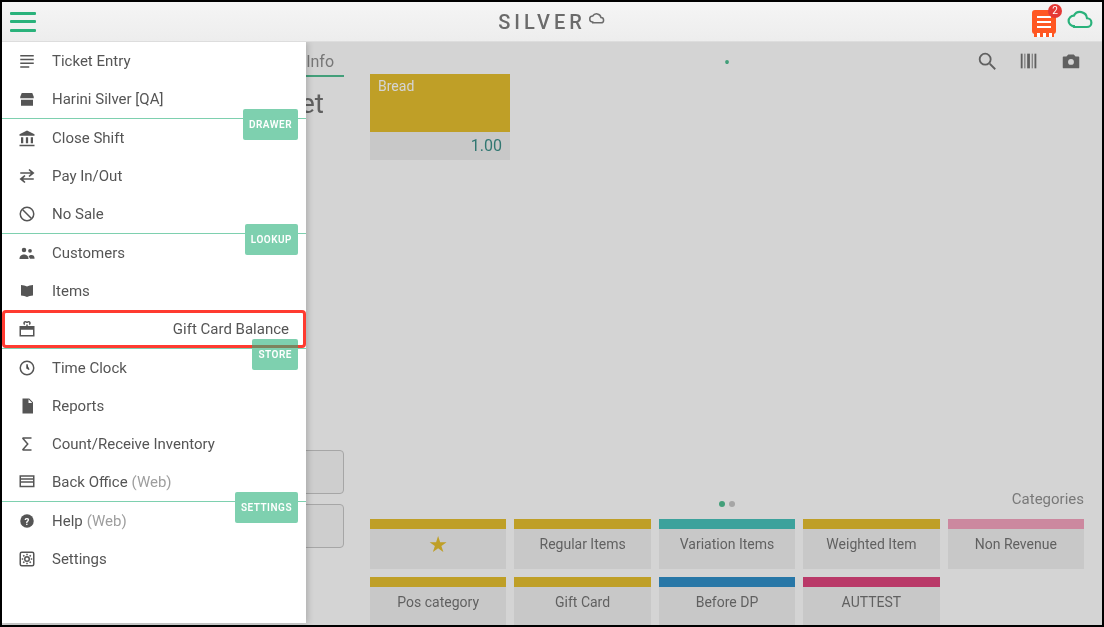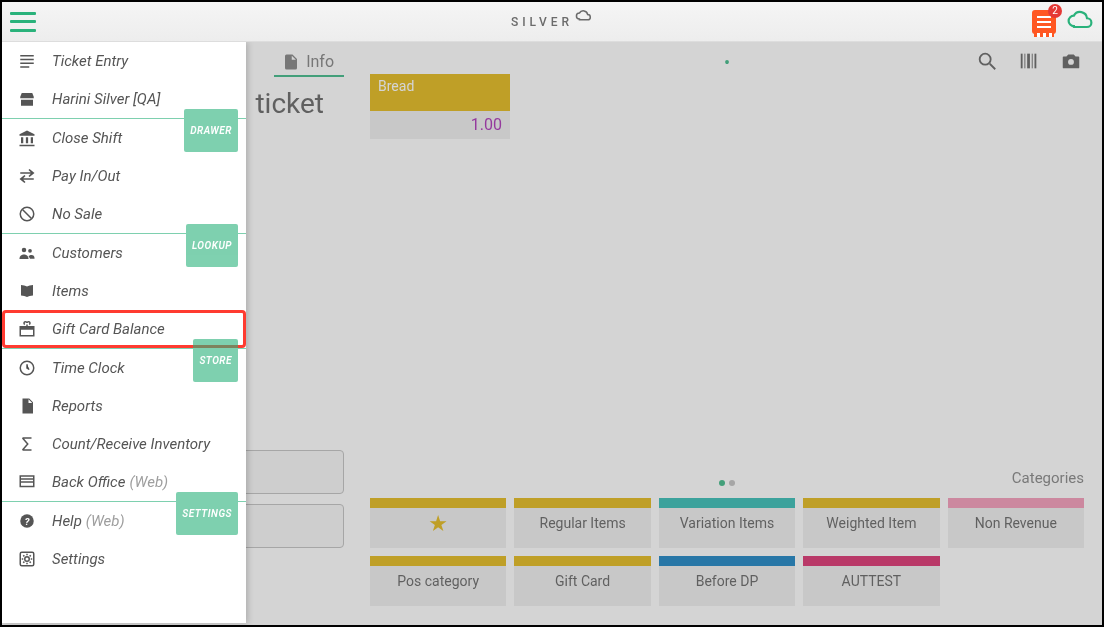--- a/index.html
+++ b/index.html
@@ -17,61 +17,60 @@
   background: linear-gradient(#f5f5f5,#ededed);
   border-bottom: 1px solid #ddd;
   display: flex;
   align-items: center;
   padding: 0 8px;
   position: relative;
   z-index: 5;
 }
 .hamburger { width:26px; height:20px; cursor:pointer; display:flex; flex-direction:column; justify-content:space-between; }
 .hamburger span { height:3px; background:#2ab27b; border-radius:1px; }
-.brand { position:absolute; left:50%; transform:translateX(-50%); font-size:12px; letter-spacing:4px; color:#6b6b6b; font-weight:500; display:flex; align-items:flex-end; }
+.brand { position:absolute; left:50%; transform:translateX(-50%); font-size:20px; letter-spacing:4px; color:#6b6b6b; font-weight:500; display:flex; align-items:flex-end; }
 .brand .cloud { margin-left:2px; position:relative; top:-4px; }
 .top-right { margin-left:auto; display:flex; align-items:center; gap:10px; }
 .receipt-icon { width:24px; height:24px; background:#ff5722; border-radius:3px; position:relative; display:flex; align-items:center; justify-content:center; }
 .receipt-icon::after { content:""; position:absolute; bottom:-3px; left:2px; right:2px; height:4px; background:repeating-linear-gradient(90deg,#ff5722 0 3px,#fff 3px 6px); }
 .receipt-lines { width:14px; height:12px; display:flex; flex-direction:column; justify-content:space-between;}
 .receipt-lines span { height:2px; background:#fff; }
 .badge { position:absolute; top:-6px; right:-6px; background:#e53935; color:#fff; font-size:10px; width:14px; height:14px; border-radius:50%; display:flex; align-items:center; justify-content:center; }
 .cloud-icon svg { width:28px; height:22px; }
 .sidebar {
-  position:absolute; top:40px; left:0; width:244px; bottom:2px;
+  position:absolute; top:40px; left:0; width:304px; bottom:2px;
   background:#fff; z-index:3;
   box-shadow: 2px 0 6px rgba(0,0,0,.18);
-  font-style: italic;
 }
 .menu-item { display:flex; align-items:center; height:38px; padding:0 14px; color:#555; font-size:15px; cursor:pointer; position:relative; }
 .menu-item .mi-icon { width:22px; display:flex; justify-content:center; margin-right:14px; color:#555; }
 .menu-item .mi-sub { color:#9e9e9e; margin-left:4px; }
 .menu-divider { height:1px; background:#2ab27b; opacity:.6; position:relative; }
-.section-pill { position:absolute; right:8px; top:-9px; background:#2ab27b; color:#fff; font-size:10px; letter-spacing:.5px; padding:16px 6px; border-radius:2px; font-weight:600; }
-.highlighted { border:3px solid #ff3b30; border-radius:4px; padding-left:11px; }
+.section-pill { position:absolute; right:8px; top:-9px; background:#2ab27b; color:#fff; font-size:10px; letter-spacing:.5px; padding:10px 6px; border-radius:2px; font-weight:600; }
+.highlighted { border:3px solid #ff3b30; border-radius:4px; padding-left:11px;justify-content:space-between; }
 .dim-overlay {
   position:absolute; inset:0;
   background:rgba(120,120,120,.32);
   z-index:2;
   pointer-events:none;
 }
 .content { position:absolute; top:40px; left:0; right:0; bottom:0; display:flex; }
 .left-pane { width:360px; padding:10px 18px; }
 .info-row { display:flex; align-items:center; justify-content:flex-end; padding-right:10px; color:#777; }
 .info-row svg { width:18px; height:18px; margin-right:6px; }
 .info-underline { height:2px; background:#2ab27b; width:70px; margin:4px 0 10px auto; }
 .ticket-label { font-size:28px; color:#555; text-align:right; padding-right:20px; }
 .outline-btn { border:1px solid #bbb; border-radius:4px; height:44px; margin-top:10px; background:#f7f7f7; }
 .right-pane { flex:1; position:relative; padding:10px 18px 0 8px; }
 .right-top-icons { position:absolute; right:20px; top:8px; display:flex; gap:20px; color:#555; }
 .right-top-icons svg { width:22px; height:22px; }
 .dot-row { text-align:center; color:#2ab27b; font-size:18px; height:12px; }
 .tile { width:140px; margin-top:10px; }
-.tile-top { height:37px; background:#e0b200; color:#fff; padding:4px 8px; font-size:14px; }
-.tile-bottom { height:28px; background:#eee; color:#a21caf; text-align:right; padding:4px 8px; font-size:16px; }
+.tile-top { height:58px; background:#e0b200; color:#fff; padding:4px 8px; font-size:14px; }
+.tile-bottom { height:28px; background:#eee; color:#0f766e; text-align:right; padding:4px 8px; font-size:16px; }
 .categories-label { margin-top:330px; color:#7a7a7a; font-size:15px;text-align:right; }
 .cat-dot-row { text-align:center; margin-top:-16px; }
 .cat-dot { display:inline-block; width:6px; height:6px; border-radius:50%; margin:0 2px; }
 .cat-dot.on { background:#2ab27b; }
 .cat-dot.off { background:#bbb; }
 .cat-grid { margin-top:8px; display:grid; grid-template-columns:repeat(5,1fr); gap:8px; }
 .cat { height:50px; background:#eee; position:relative; display:flex; align-items:center; justify-content:center; color:#555; font-size:14px; }
 .cat .stripe { position:absolute; top:0; left:0; right:0; height:10px; }
 .star { color:#e0b200; font-size:22px; }
 .c-yellow{background:#e0b200}.c-teal{background:#1fb5ad}.c-blue{background:#0277bd}.c-pink{background:#f48fb1}.c-magenta{background:#d81b60}

